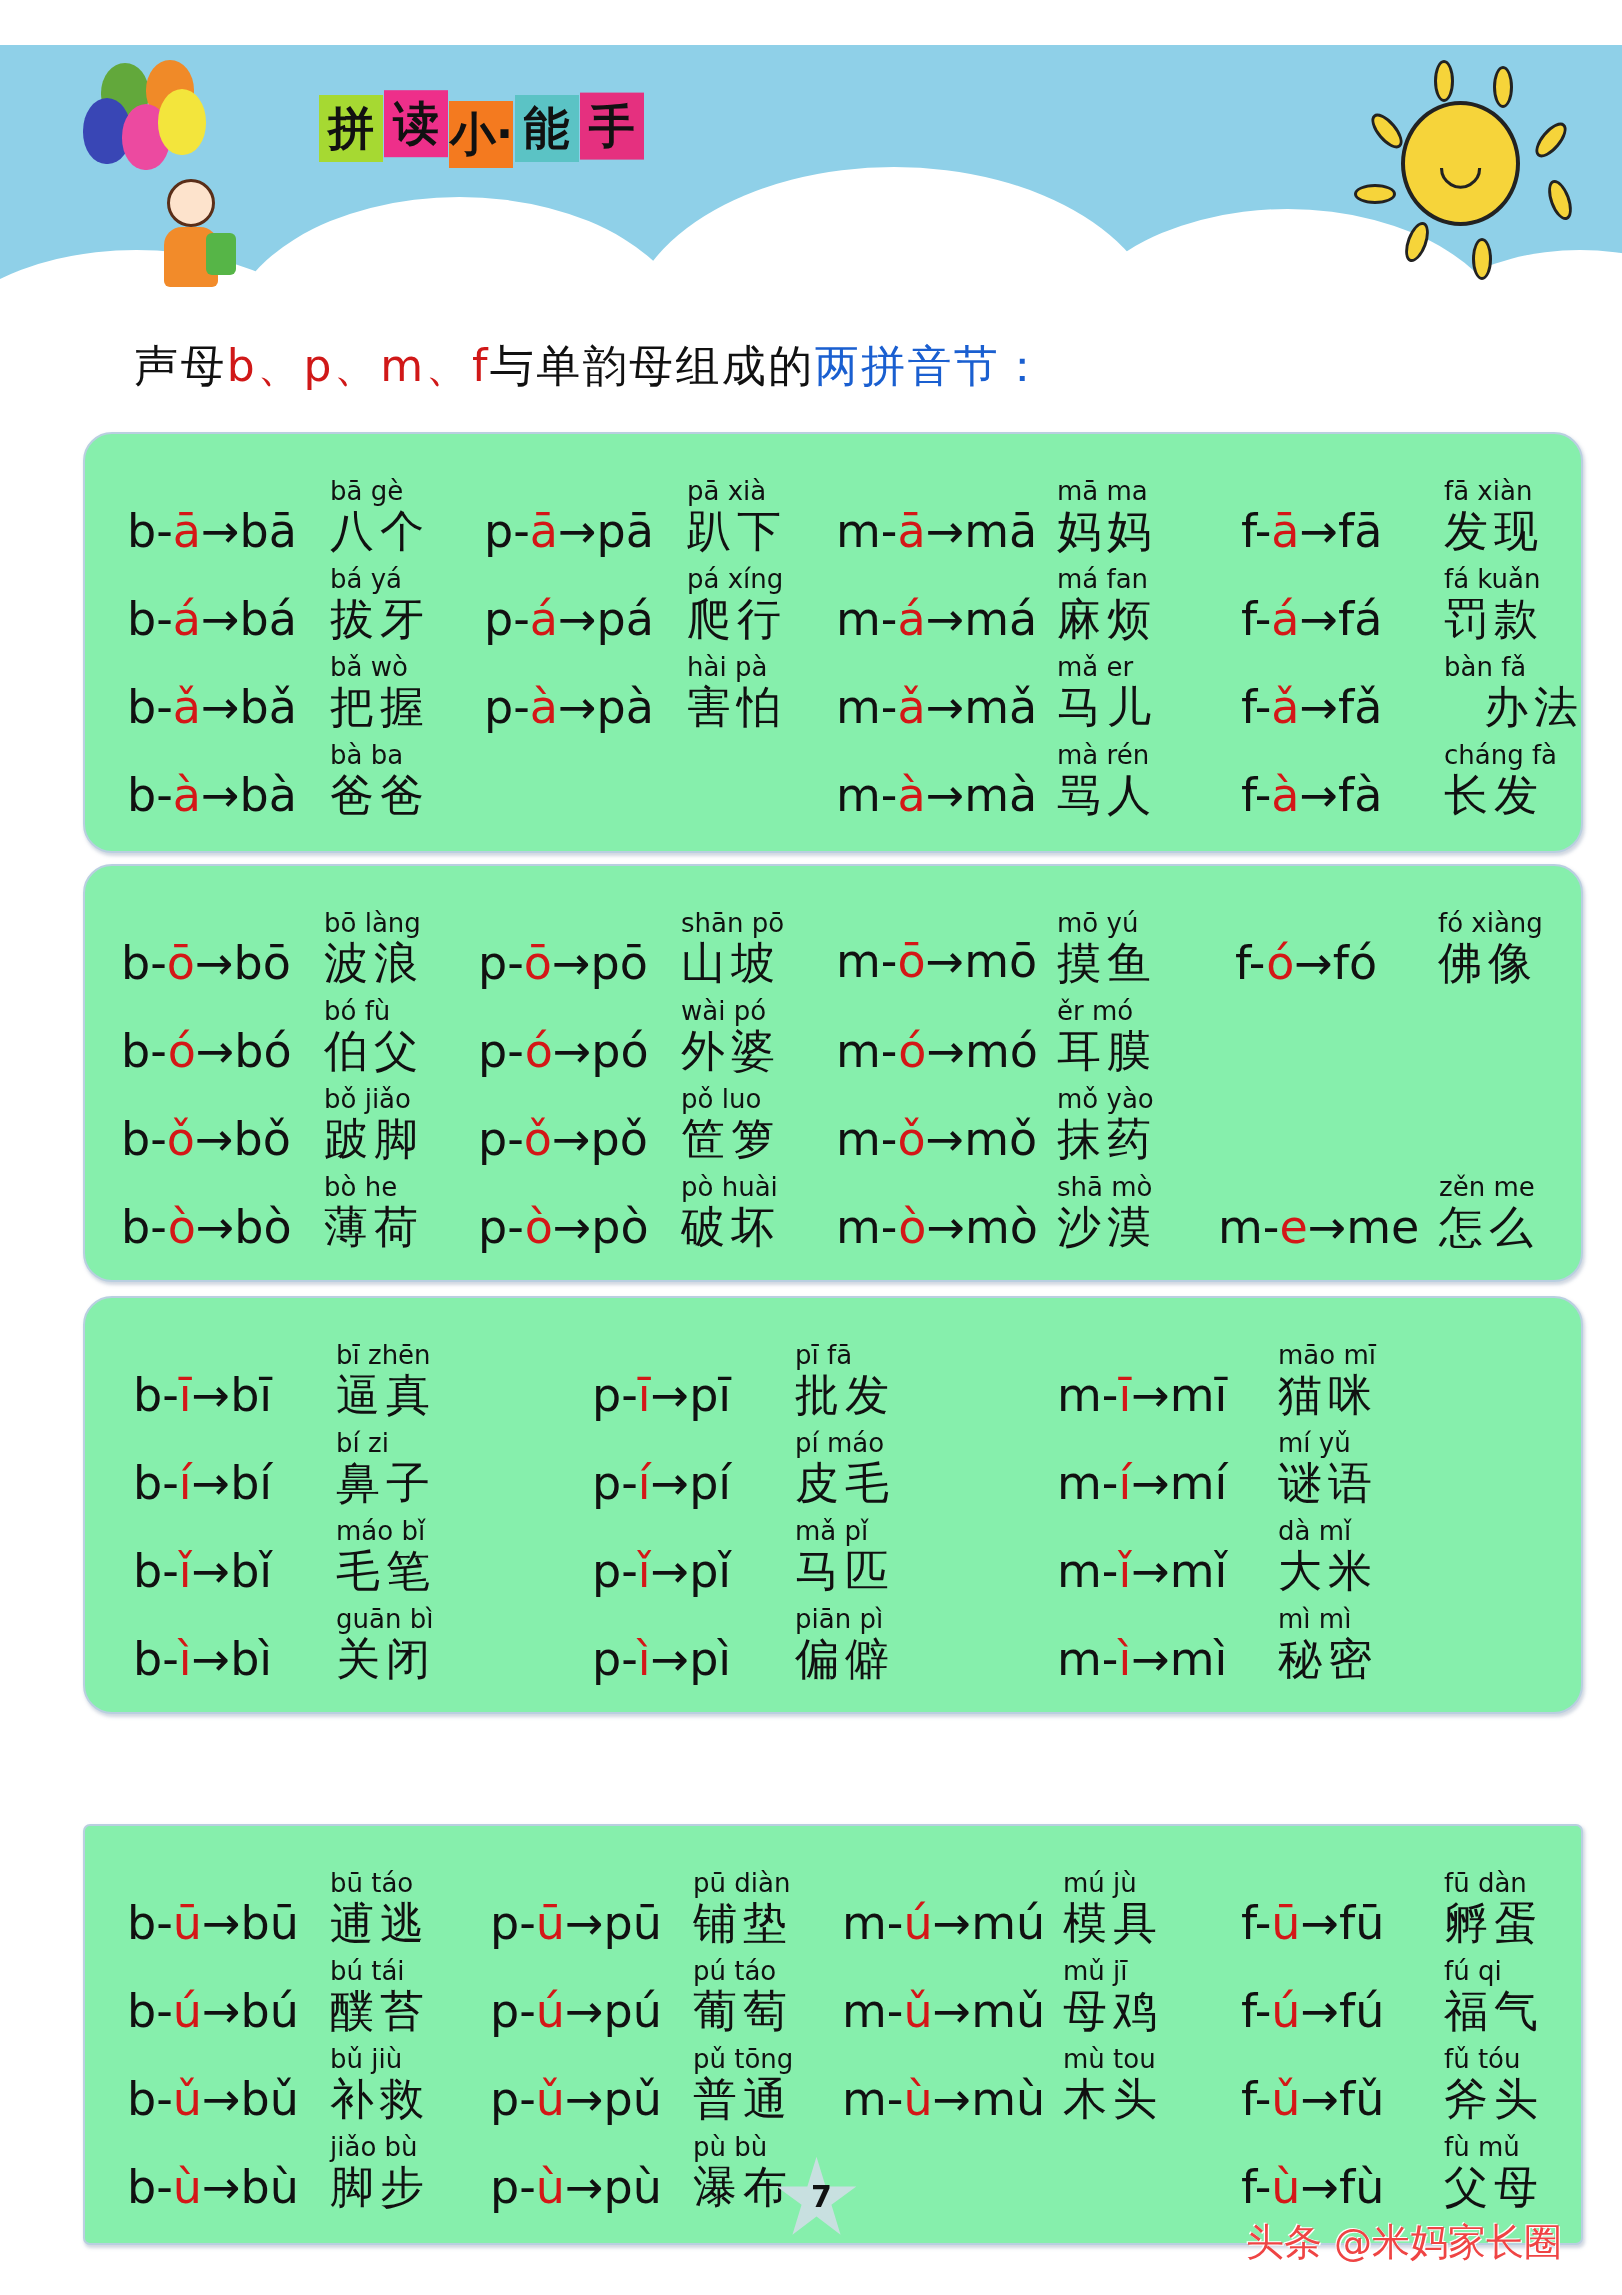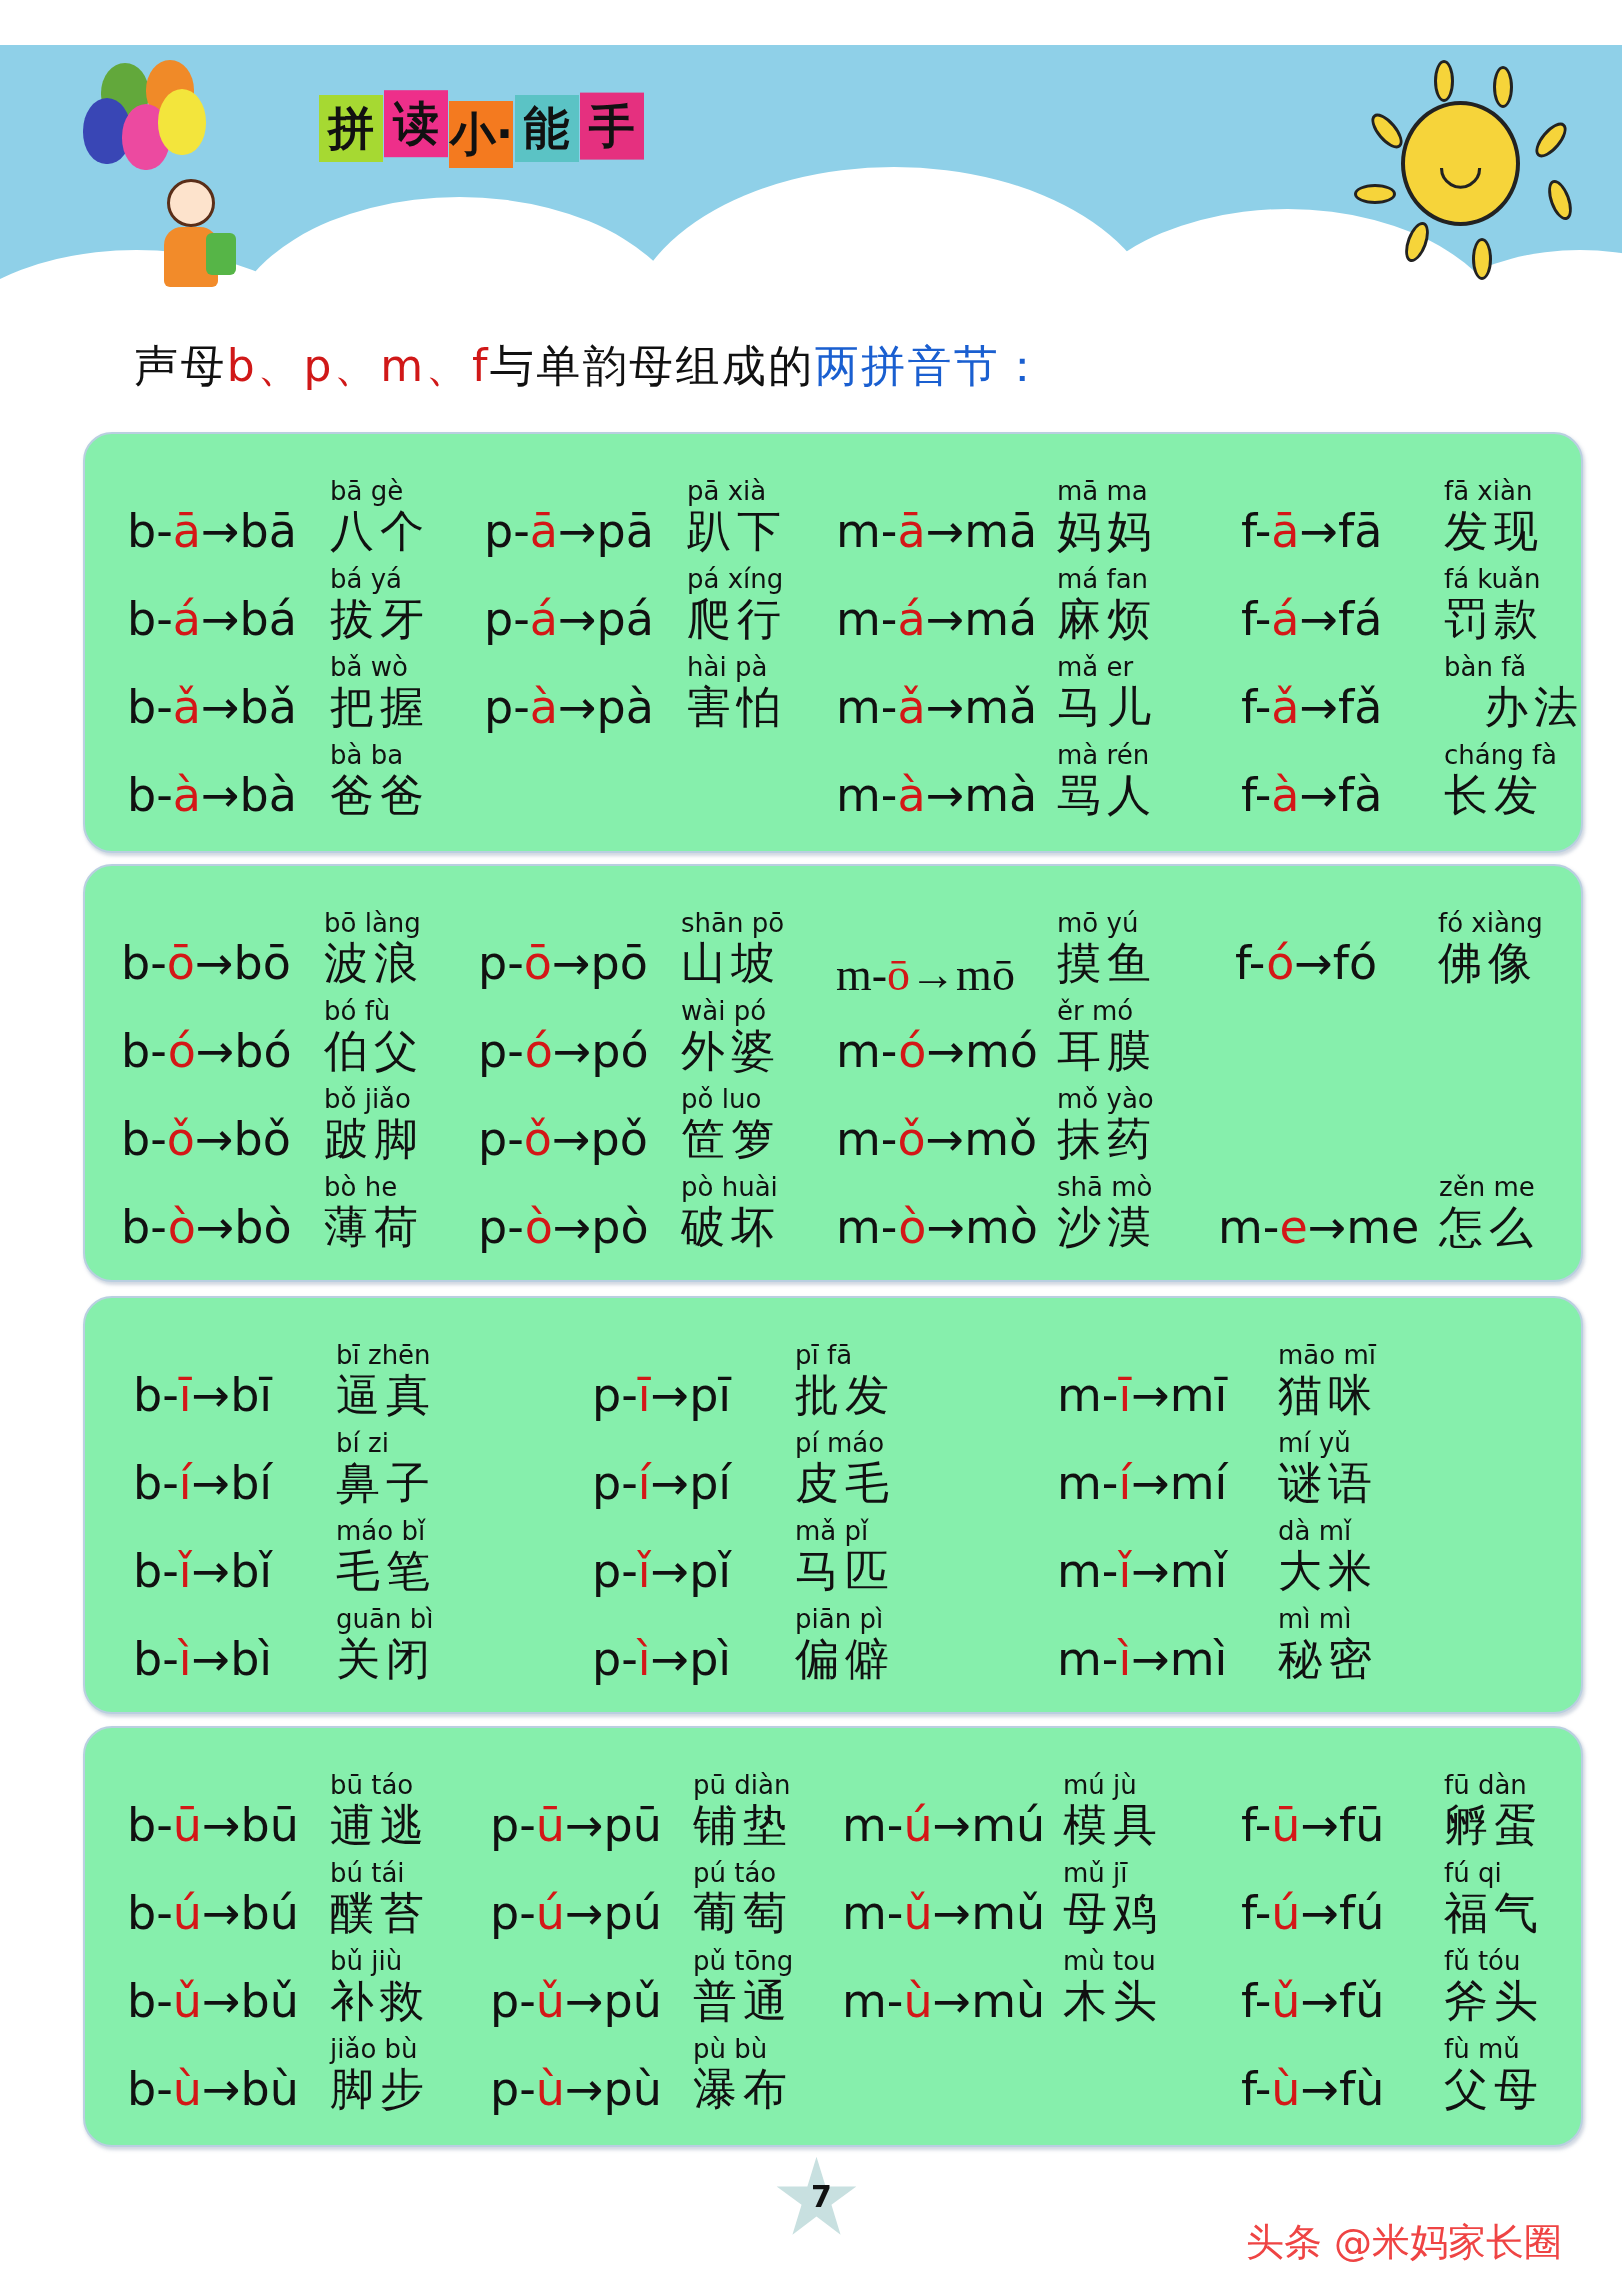--- a/index.html
+++ b/index.html
@@ -190,21 +190,21 @@
       <div class="syl" style="left:0;top:16.7px;"><span>p</span>-<span class="v">ǒ</span><span>→</span><span>pǒ</span></div>
       <div class="py" style="left:203px;top:-13px;">pǒ luo</div>
       <div class="hz" style="left:203px;top:18px;">笸箩</div>
     </div>
     <div class="entry" style="left: 393px; top: 321px;">
       <div class="syl" style="left:0;top:16.7px;"><span>p</span>-<span class="v">ò</span><span>→</span><span>pò</span></div>
       <div class="py" style="left:203px;top:-13px;">pò huài</div>
       <div class="hz" style="left:203px;top:18px;">破坏</div>
     </div>
     <div class="entry" style="left: 751px; top: 57px;">
-      <div class="syl" style="left:0;top:29px;font-family:Liberation Serif, serif;"><span>m</span>-<span class="v">ō</span><span>→</span><span>mō</span></div>
+      <div class="syl" style="left:0;top:15px;"><span>m</span>-<span class="v">ō</span><span>→</span><span>mō</span></div>
       <div class="py" style="left:221px;top:-13px;">mō yú</div>
       <div class="hz" style="left:221px;top:18px;">摸鱼</div>
     </div>
     <div class="entry" style="left: 751px; top: 145px;">
       <div class="syl" style="left:0;top:16.7px;"><span>m</span>-<span class="v">ó</span><span>→</span><span>mó</span></div>
       <div class="py" style="left:221px;top:-13px;">ěr mó</div>
       <div class="hz" style="left:221px;top:18px;">耳膜</div>
     </div>
     <div class="entry" style="left: 751px; top: 233px;">
       <div class="syl" style="left:0;top:16.7px;"><span>m</span>-<span class="v">ǒ</span><span>→</span><span>mǒ</span></div>
@@ -282,21 +282,21 @@
       <div class="syl" style="left:0;top:16.7px;"><span>m</span>-<span class="v">ǐ</span><span>→</span><span>mǐ</span></div>
       <div class="py" style="left:221px;top:-13px;">dà mǐ</div>
       <div class="hz" style="left:221px;top:18px;">大米</div>
     </div>
     <div class="entry" style="left: 972px; top: 321px;">
       <div class="syl" style="left:0;top:16.7px;"><span>m</span>-<span class="v">ì</span><span>→</span><span>mì</span></div>
       <div class="py" style="left:221px;top:-13px;">mì mì</div>
       <div class="hz" style="left:221px;top:18px;text-align:right;">秘密</div>
     </div>
   </div>
-<div class="box" id="box3" style="top:1726px;height:417px;">
+<div class="box" id="box3" style="top:1824px;height:417px;border-radius:7px;">
     <div class="entry" style="left: 42px; top: 57px;">
       <div class="syl" style="left:0;top:16.7px;"><span>b</span>-<span class="v">ū</span><span>→</span><span>bū</span></div>
       <div class="py" style="left:203px;top:-13px;">bū táo</div>
       <div class="hz" style="left:203px;top:18px;">逋逃</div>
     </div>
     <div class="entry" style="left: 42px; top: 145px;">
       <div class="syl" style="left:0;top:16.7px;"><span>b</span>-<span class="v">ú</span><span>→</span><span>bú</span></div>
       <div class="py" style="left:203px;top:-13px;">bú tái</div>
       <div class="hz" style="left:203px;top:18px;">醭苔</div>
     </div>

